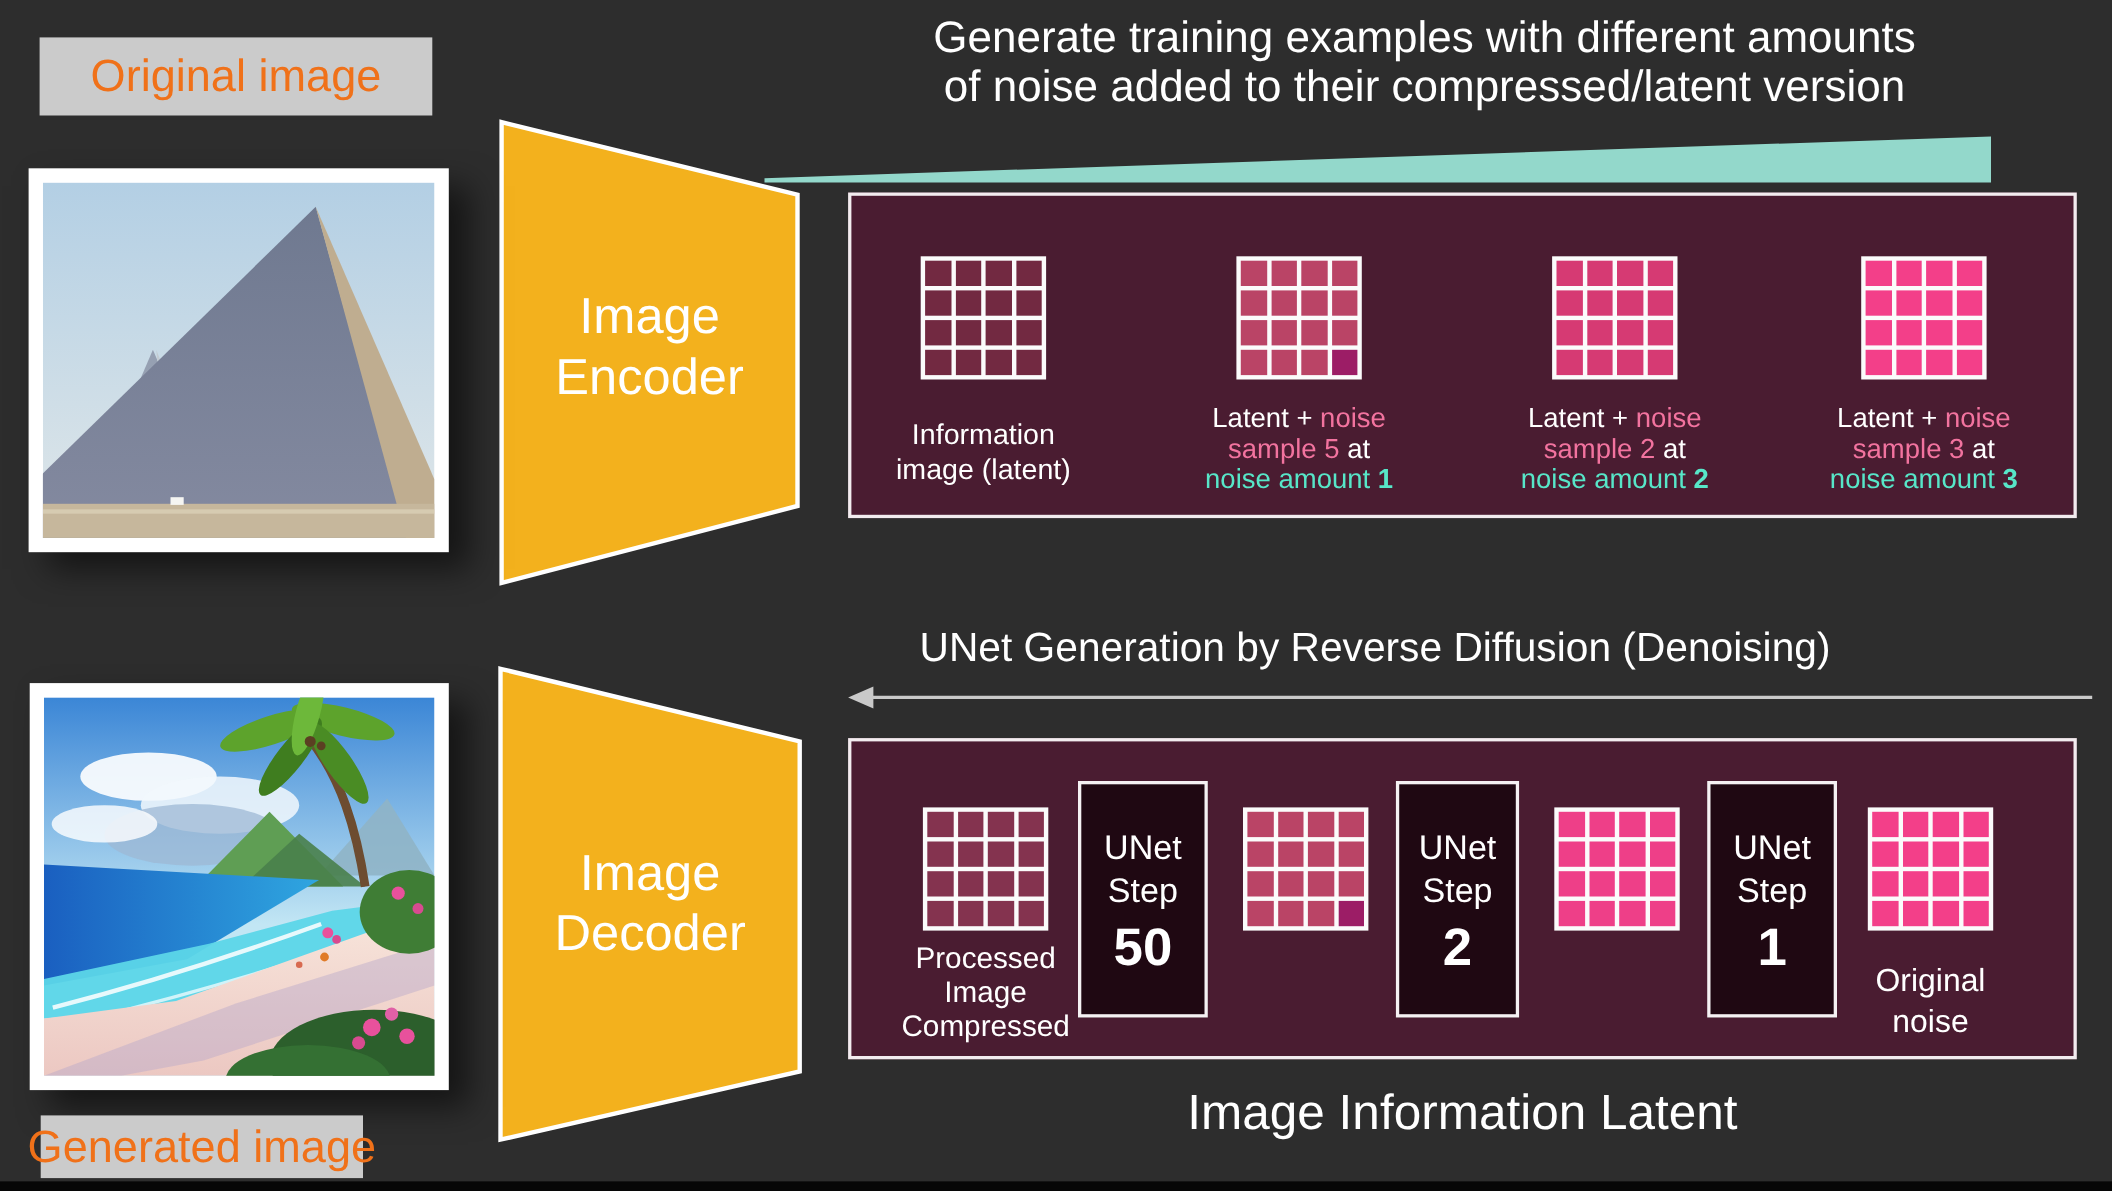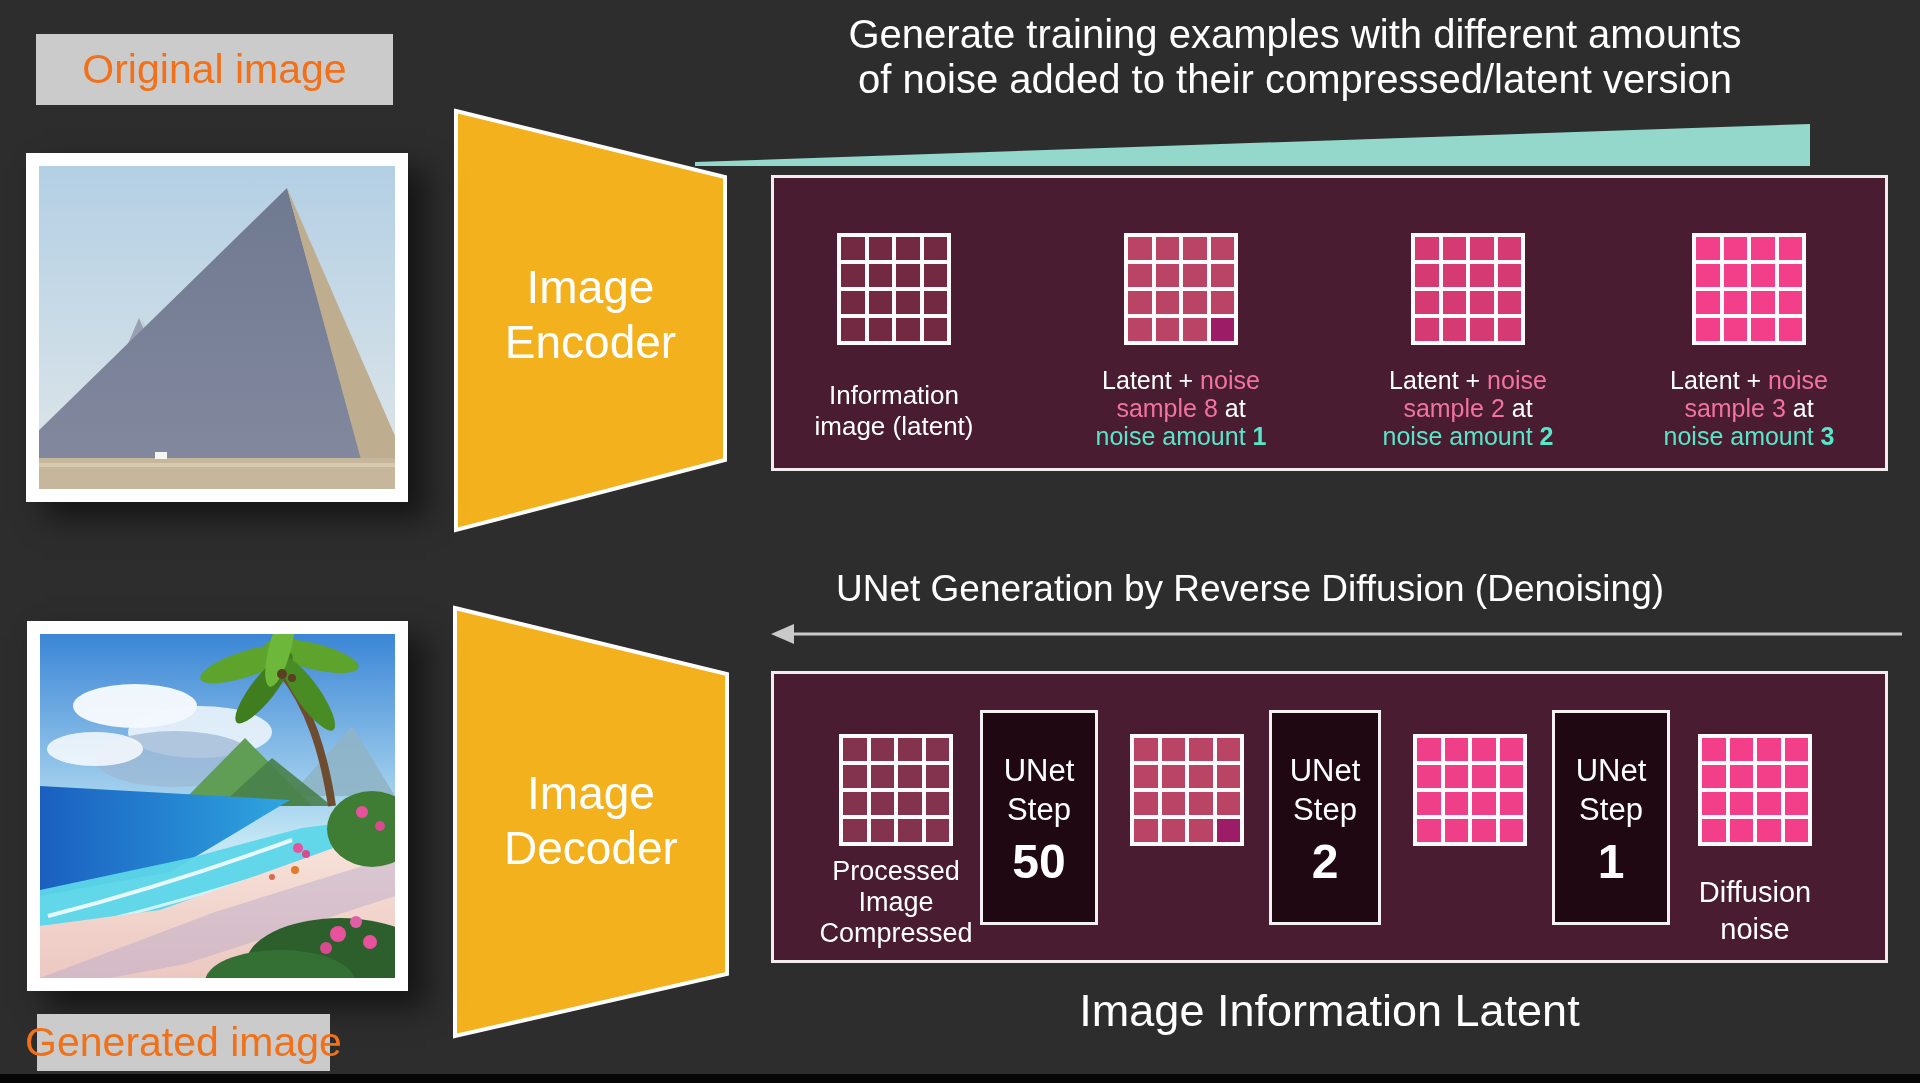--- a/index.html
+++ b/index.html
@@ -256,21 +256,21 @@
       <div class="cell" style="background: rgb(243, 63, 137);"></div>
       <div class="cell" style="background: rgb(243, 63, 137);"></div>
       <div class="cell" style="background: rgb(243, 63, 137);"></div>
     </div>
   <div class="lbl" id="lt1">
       <div><span class="seg-w">Information</span></div>
       <div><span class="seg-w">image (latent)</span></div>
     </div>
   <div class="lbl" id="lt2">
       <div><span class="seg-w">Latent + </span><span class="seg-p">noise</span></div>
-      <div><span class="seg-p">sample 8</span><span class="seg-w"> at</span></div>
+      <div><span class="seg-p">sample 5</span><span class="seg-w"> at</span></div>
       <div><span class="seg-t">noise amount </span><span class="seg-tb">1</span></div>
     </div>
   <div class="lbl" id="lt3">
       <div><span class="seg-w">Latent + </span><span class="seg-p">noise</span></div>
       <div><span class="seg-p">sample 2</span><span class="seg-w"> at</span></div>
       <div><span class="seg-t">noise amount </span><span class="seg-tb">2</span></div>
     </div>
   <div class="lbl" id="lt4">
       <div><span class="seg-w">Latent + </span><span class="seg-p">noise</span></div>
       <div><span class="seg-p">sample 3</span><span class="seg-w"> at</span></div>
@@ -372,20 +372,20 @@
       <div class="cell" style="background: rgb(243, 63, 137);"></div>
       <div class="cell" style="background: rgb(243, 63, 137);"></div>
       <div class="cell" style="background: rgb(243, 63, 137);"></div>
       <div class="cell" style="background: rgb(243, 63, 137);"></div>
       <div class="cell" style="background: rgb(243, 63, 137);"></div>
       <div class="cell" style="background: rgb(243, 63, 137);"></div>
       <div class="cell" style="background: rgb(243, 63, 137);"></div>
       <div class="cell" style="background: rgb(243, 63, 137);"></div>
     </div>
   <div class="lbl" id="lcomplete">
-      <div><span class="seg-w">Diffusion</span></div>
+      <div><span class="seg-w">Original</span></div>
       <div><span class="seg-w">noise</span></div>
     </div>
 
   <div class="title" id="creator-title">Image Information Latent</div>
 
   <div id="bottom-bar"></div>
 </div>
 
 </body></html>

